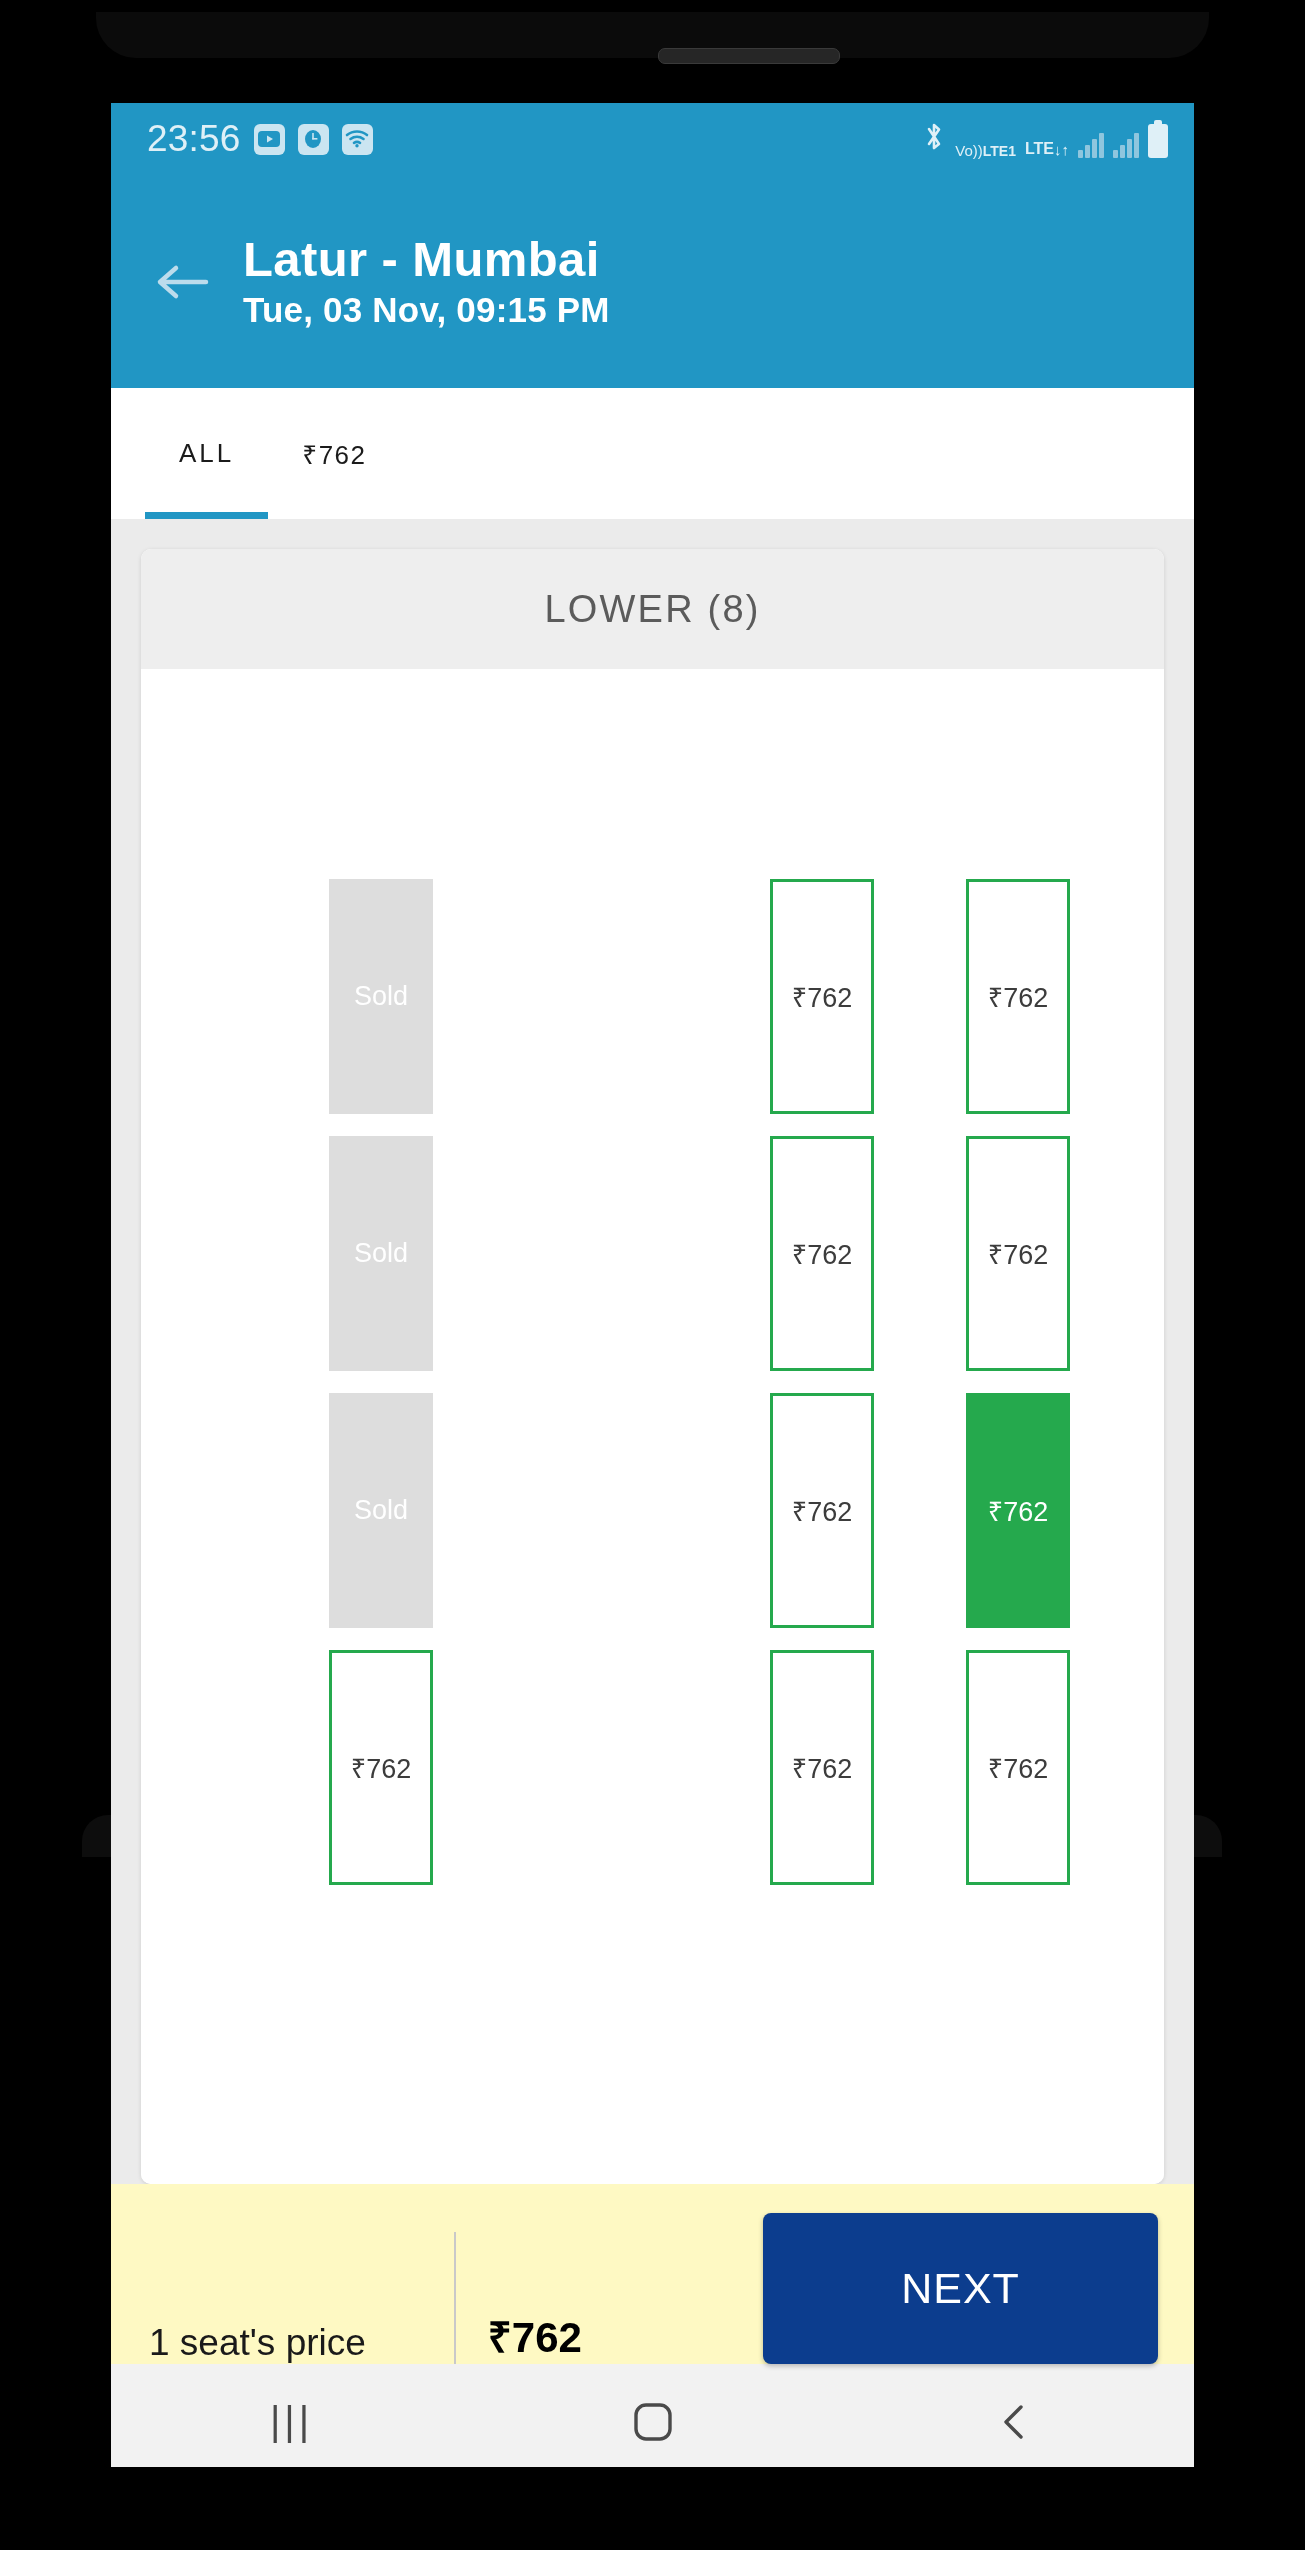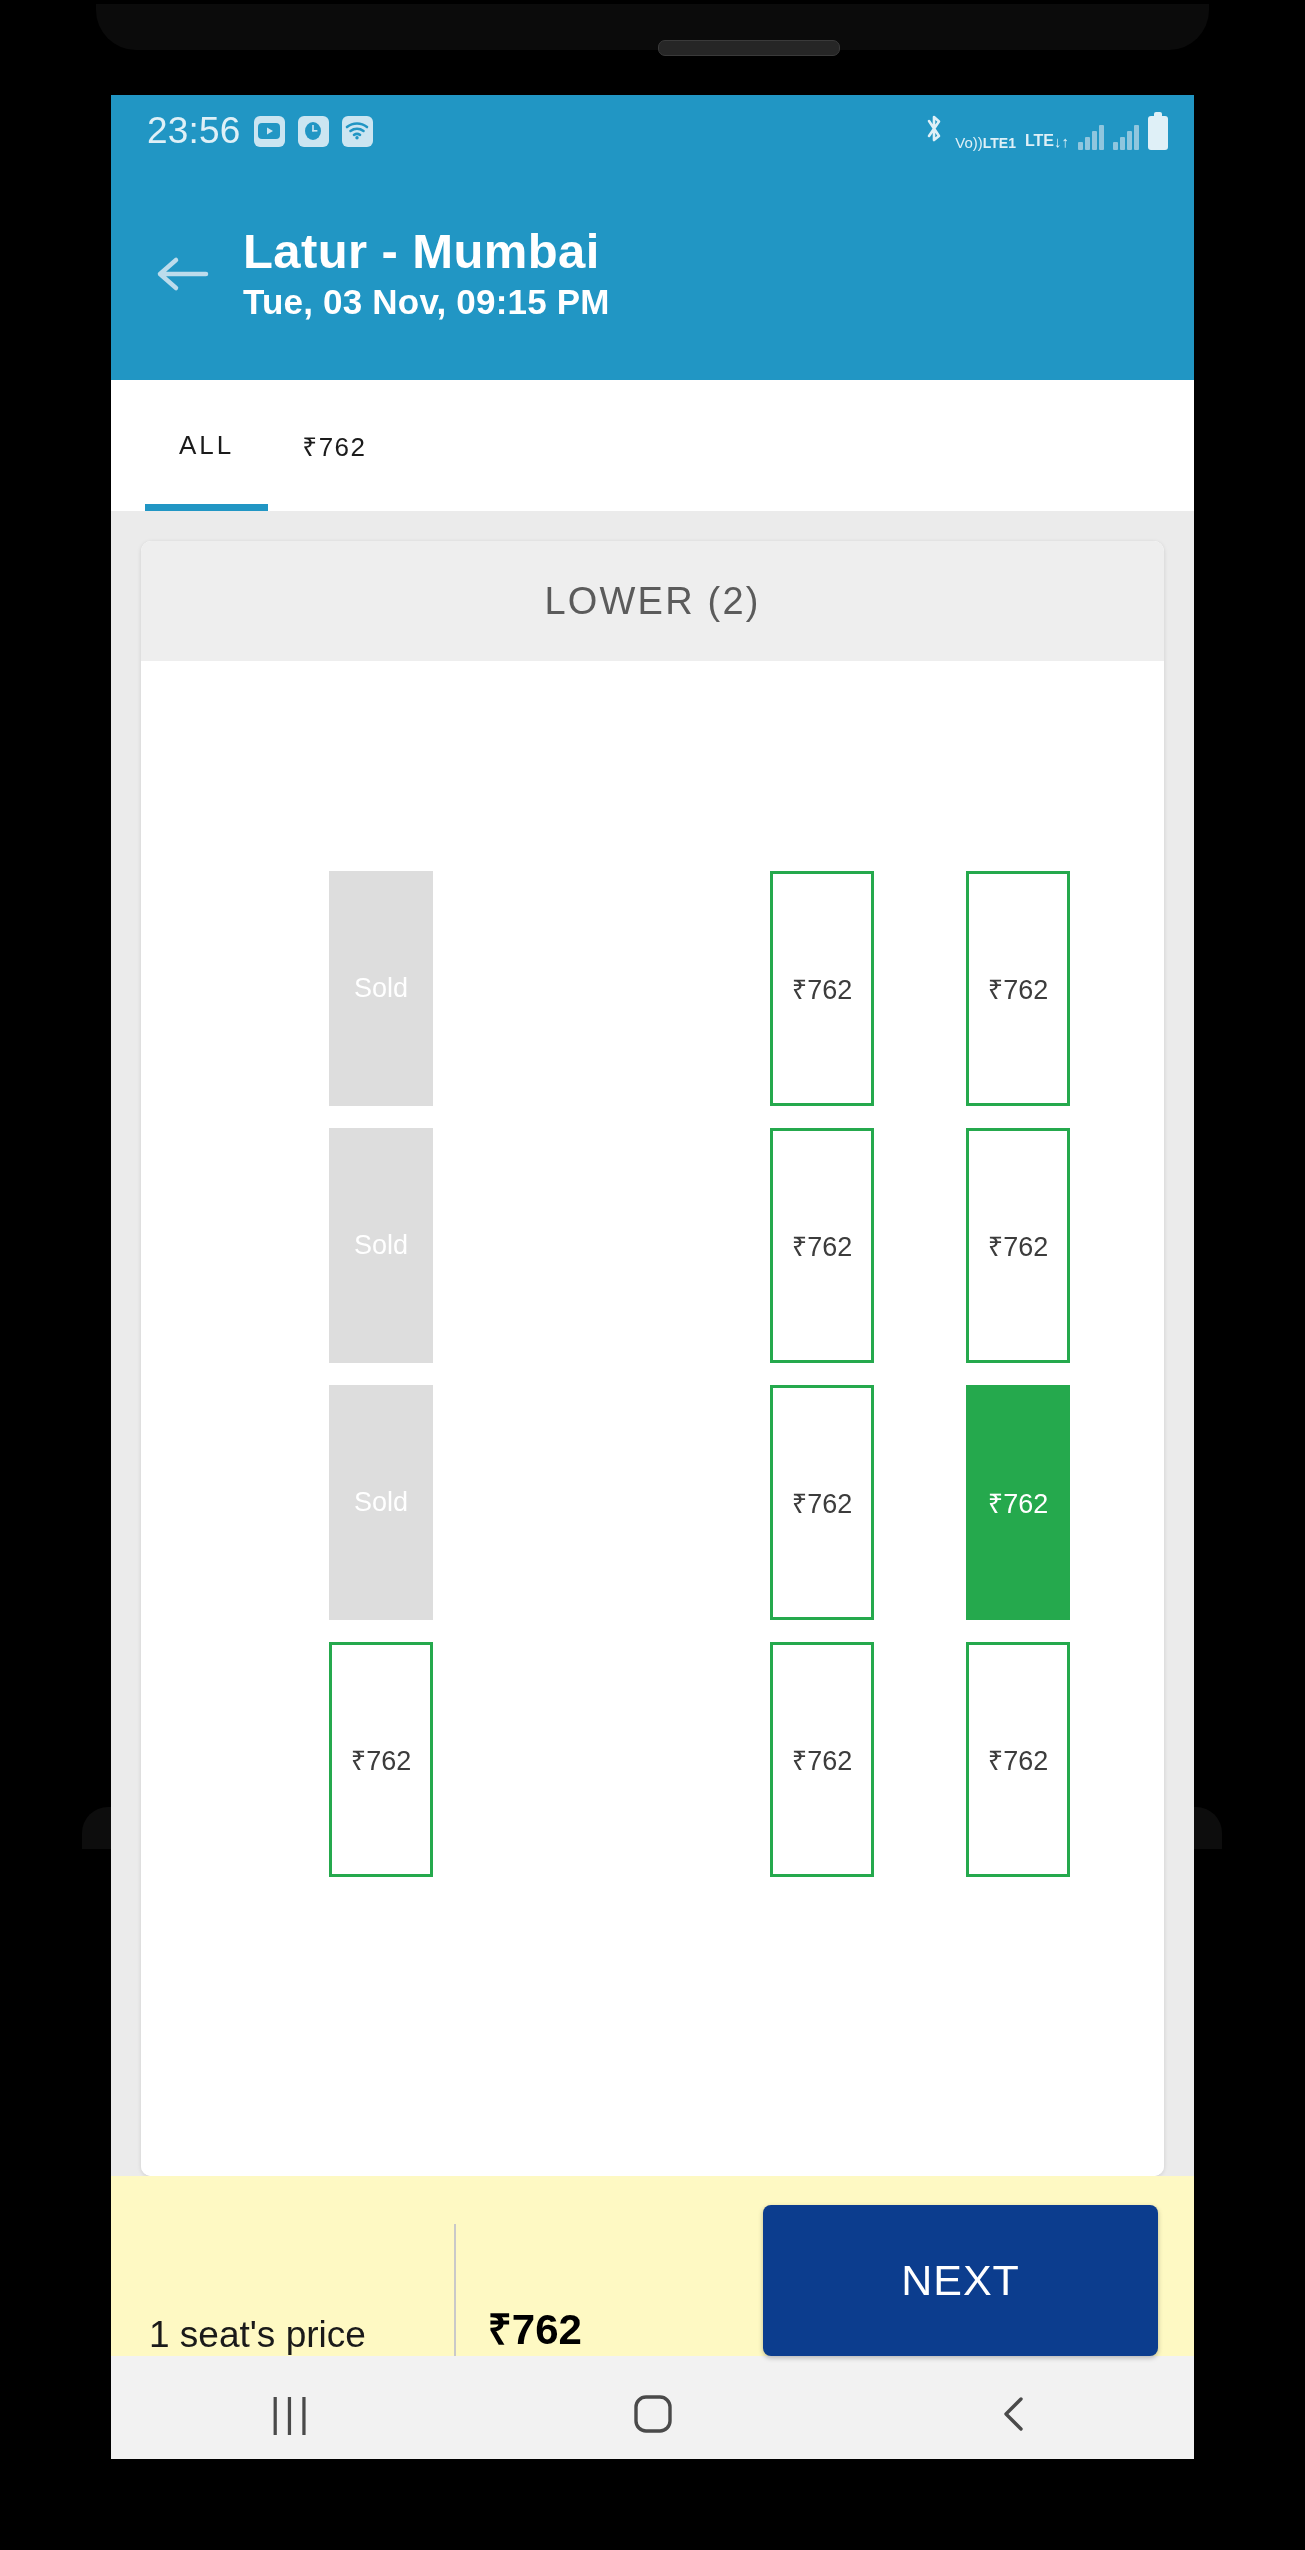--- a/index.html
+++ b/index.html
@@ -11,21 +11,21 @@
     width: 1305px;
     height: 2550px;
     position: relative;
     font-family: "Liberation Sans", sans-serif;
     overflow: hidden;
   }
 
   
   .phone-frame {
     position: absolute;
-    left: 0; top: 4px;
+    left: 0; top: 12px;
     width: 1305px; height: 1845px;
     background: #000;
   }
   .bezel-top {
     position: absolute;
     left: 96px; top: 0px;
     width: 1113px; height: 46px;
     background: #0b0b0b;
     border-bottom-left-radius: 40px;
     border-bottom-right-radius: 40px;
@@ -428,21 +428,21 @@
     </div>
 
     <div class="price-tabs">
       <div class="price-tab active">ALL</div>
       <div class="price-tab rupee">₹762</div>
     </div>
 
     <div class="content">
       <div class="deck-card">
         <div class="deck-tabs">
-          <div class="deck-tab">LOWER (2)</div>
+          <div class="deck-tab">LOWER (8)</div>
         </div>
         <div class="seat-map">
           <div class="seat-rows" id="seat-rows">
               <div class="seat-row">
                 <div class="seat sold seat-col-offset">Sold</div>
                 <div class="seat gap"></div>
                 <div class="seat available">₹762</div>
                 <div class="seat available">₹762</div>
               </div>
               <div class="seat-row">

